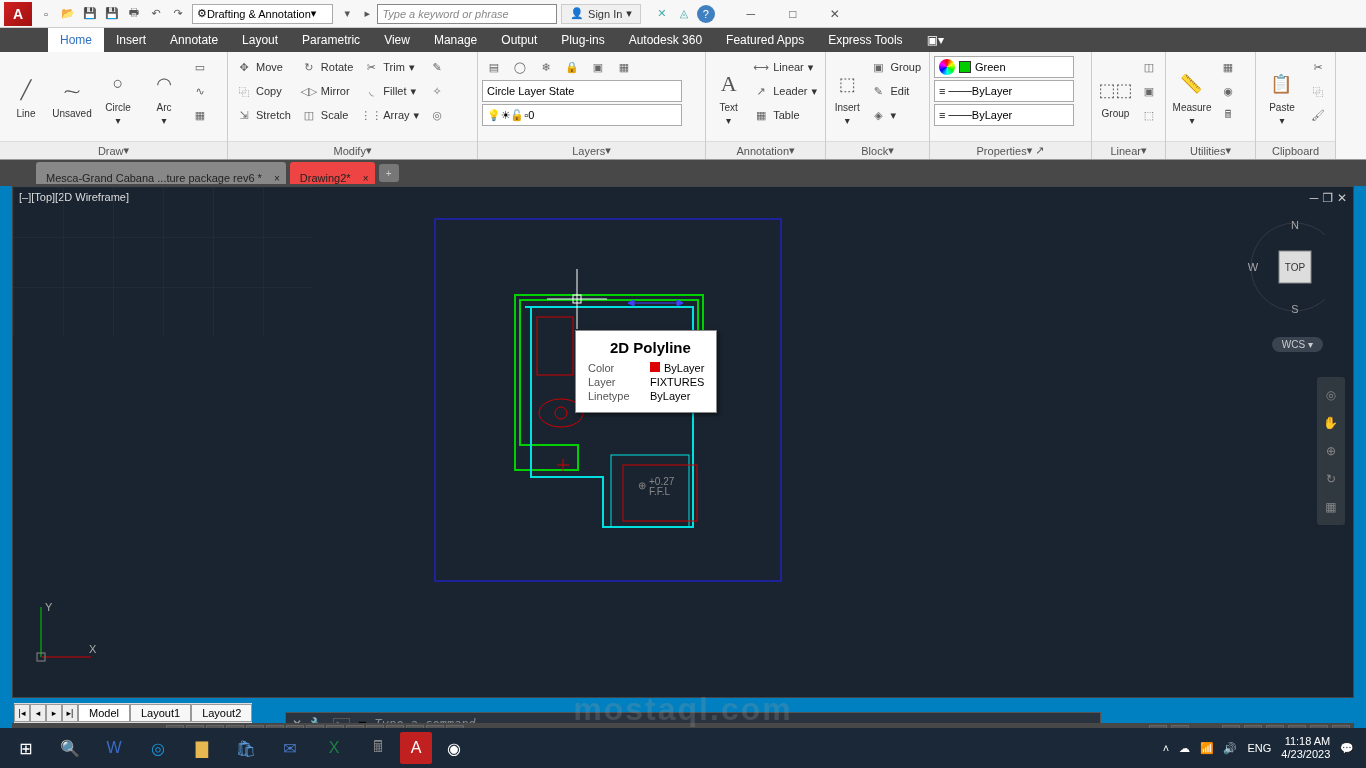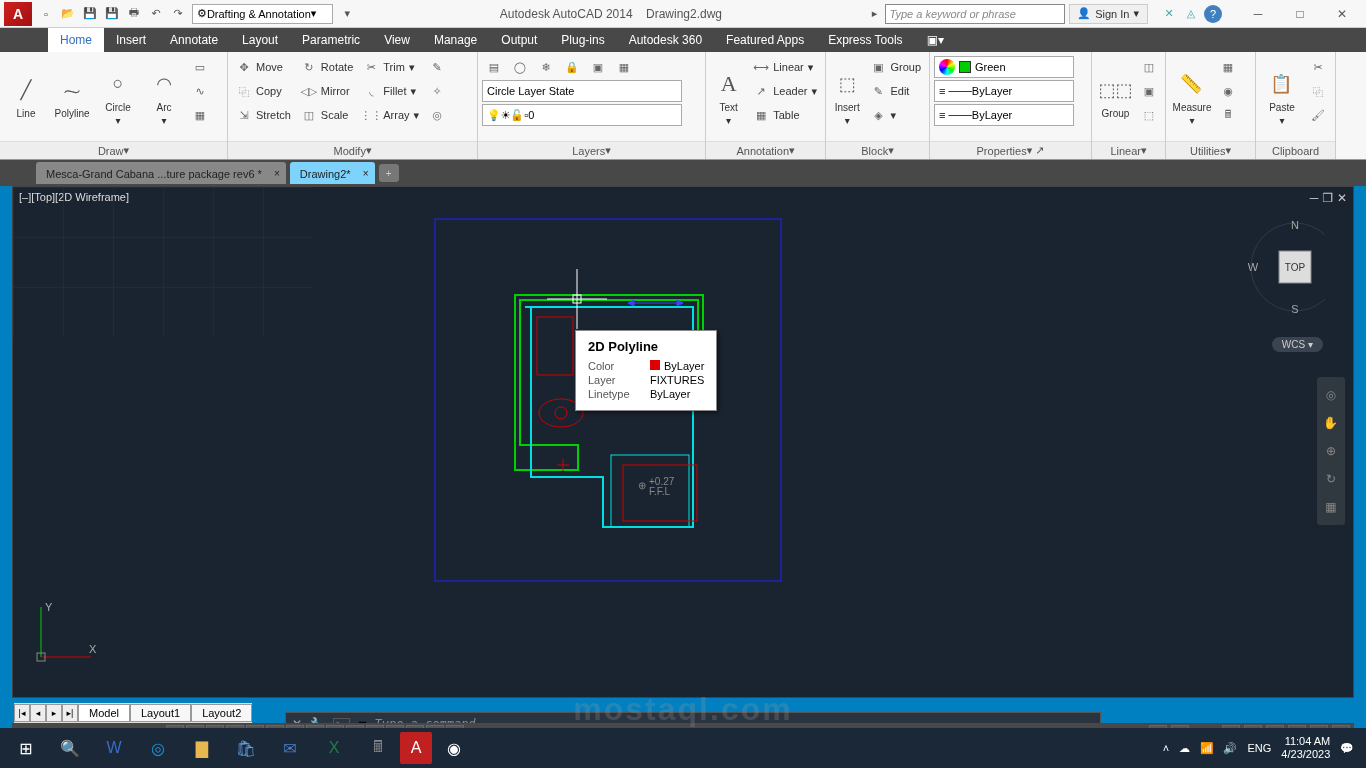--- a/index.html
+++ b/index.html
@@ -34,32 +34,32 @@
 .small-btn { height: 22px; display:flex; align-items:center; gap:4px; font-size:11px; color:#333; padding:0 4px; white-space:nowrap; }
 .small-btn .icn { width:16px; height:16px; display:flex; align-items:center; justify-content:center; font-size:11px; color:#666; }
 .col { display:flex; flex-direction:column; gap:2px; }
 .layer-dd { width: 200px; height: 22px; border:1px solid #aaa; background:#fff; font-size:11px; display:flex; align-items:center; padding:0 4px; }
 .prop-dd { width: 140px; height: 22px; border:1px solid #aaa; background:#fff; font-size:11px; display:flex; align-items:center; padding:0 4px; }
 .color-dd { width: 140px; height: 22px; border:1px solid #aaa; background:#fff; font-size:11px; display:flex; align-items:center; padding:0 4px; gap:4px; }
 .color-sw { width:12px; height:12px; border:1px solid #333; }
 
 
 .filetabs { height: 26px; background: #484848; display:flex; align-items:center; padding:0 8px; gap:4px; }
-.file-tab { height:22px; background:#888; border-radius:3px 3px 0 0; padding:6px 24px 0 10px; display:flex; align-items:flex-start; font-size:11px; color:#222; position:relative; }
-.file-tab.active { background:#7dd3fc; }
+.file-tab { height:22px; background:#888; border-radius:3px 3px 0 0; padding:14px 24px 0 10px; display:flex; align-items:flex-end; font-size:11px; color:#222; position:relative; }
+.file-tab.active { background:#ef4444; }
 .file-tab .x { position:absolute; right:6px; font-size:10px; }
 .file-add { width:20px; height:18px; background:#777; border-radius:3px; display:flex; align-items:center; justify-content:center; color:#ccc; font-size:10px; }
 
 
 .canvas { position:absolute; left:12px; right:12px; top:186px; bottom:70px; background:#1a2430; border:1px solid #444; }
 .viewport-label { position:absolute; top:4px; left:6px; font-size:11px; color:#ddd; }
 .canvas svg.grid { position:absolute; inset:0; }
 .drawing { position:absolute; left:420px; top:30px; }
 .tooltip { position:absolute; left:575px; top:330px; background:#fff; border:1px solid #888; box-shadow:2px 2px 4px rgba(0,0,0,0.5); font-size:11px; padding:8px 12px; min-width:130px; }
-.tooltip .tt-title { font-weight:bold; font-size:13px; margin-bottom:6px; }
+.tooltip .tt-title { font-weight:bold; font-size:15px; margin-bottom:6px;margin-left:22px; }
 .tooltip .tt-row { display:flex; gap:12px; margin:2px 0; }
 .tooltip .tt-key { width:50px; color:#555; }
 .tooltip .tt-swatch { width:10px; height:10px; background:#d00; display:inline-block; margin-right:4px; }
 .viewcube { position:absolute; top:40px; right:28px; width:80px; height:80px; display:flex; align-items:center; justify-content:center; }
 .wcs-badge { position:absolute; top:150px; right:30px; background:#3a4450; color:#ccc; font-size:10px; padding:2px 10px; border-radius:8px; }
 .doc-ctrl { position:absolute; top:4px; right:6px; display:flex; gap:4px; color:#ccc; font-size:12px; }
 .navbar { position:absolute; right:8px; top:190px; width:28px; background:#303840; border-radius:3px; display:flex; flex-direction:column; gap:8px; padding:8px 0; align-items:center; }
 .navbar .ni { width:20px; height:20px; color:#888; font-size:12px; display:flex; align-items:center; justify-content:center; }
 .ucs-icon { position:absolute; bottom:30px; left:18px; }
 .crosshair { position:absolute; pointer-events:none; }
@@ -101,23 +101,20 @@
     <div class="qat-icon">▫</div>
     <div class="qat-icon">📂</div>
     <div class="qat-icon">💾</div>
     <div class="qat-icon">💾</div>
     <div class="qat-icon">🖶</div>
     <div class="qat-icon">↶</div>
     <div class="qat-icon">↷</div>
   </div>
   <div class="workspace-dd">⚙ <span>Drafting &amp; Annotation</span> ▾</div>
   <div class="qat-icon">▾</div>
-  <div class="title-center">
-    <span>Autodesk AutoCAD 2014</span>&nbsp;&nbsp;&nbsp;&nbsp;<span>Drawing2.dwg</span>
-  </div>
   <div class="qat-icon">▸</div>
   <div class="search-box">Type a keyword or phrase</div>
   <div class="signin">👤 <span>Sign In</span> ▾</div>
   <div class="title-icons">
     <div class="title-icon" style="color:#4aa">✕</div>
     <div class="title-icon" style="color:#4aa">◬</div>
     <div class="title-icon" style="background:#4080c0;color:#fff;border-radius:50%">?</div>
   </div>
   <div class="window-controls">
     <div class="win-btn">─</div>
@@ -145,21 +142,21 @@
 <div class="ribbon">
 
   <div class="panel" style="width:228px">
     <div class="panel-body">
       <div class="big-btn">
           <div class="icon">╱</div>
           <span>Line</span>
         </div>
       <div class="big-btn">
           <div class="icon">⁓</div>
-          <span>Polyline</span>
+          <span>Unsaved</span>
         </div>
       <div class="big-btn"><div class="icon">○</div><span>Circle</span>▾</div>
       <div class="big-btn"><div class="icon">◠</div><span>Arc</span>▾</div>
       <div class="col">
         <div class="small-btn">
             <span class="icn">▭</span>
           </div>
         <div class="small-btn">
             <span class="icn">∿</span>
           </div>
@@ -525,18 +522,18 @@
   <div class="tb-icon" style="color:#888">🖩</div>
   <div class="tb-icon" style="background:#c02020;color:#fff;width:32px;height:32px;border-radius:2px">A</div>
   <div class="tb-icon">◉</div>
   <div class="tb-right">
     <span>˄</span>
     <span>☁</span>
     <span>📶</span>
     <span>🔊</span>
     <span>ENG</span>
     <div class="tb-time">
-      <div>11:04 AM</div>
+      <div>11:18 AM</div>
         <div>4/23/2023</div>
     </div>
     <span>💬</span>
   </div>
 </div>
 
 </body></html>

